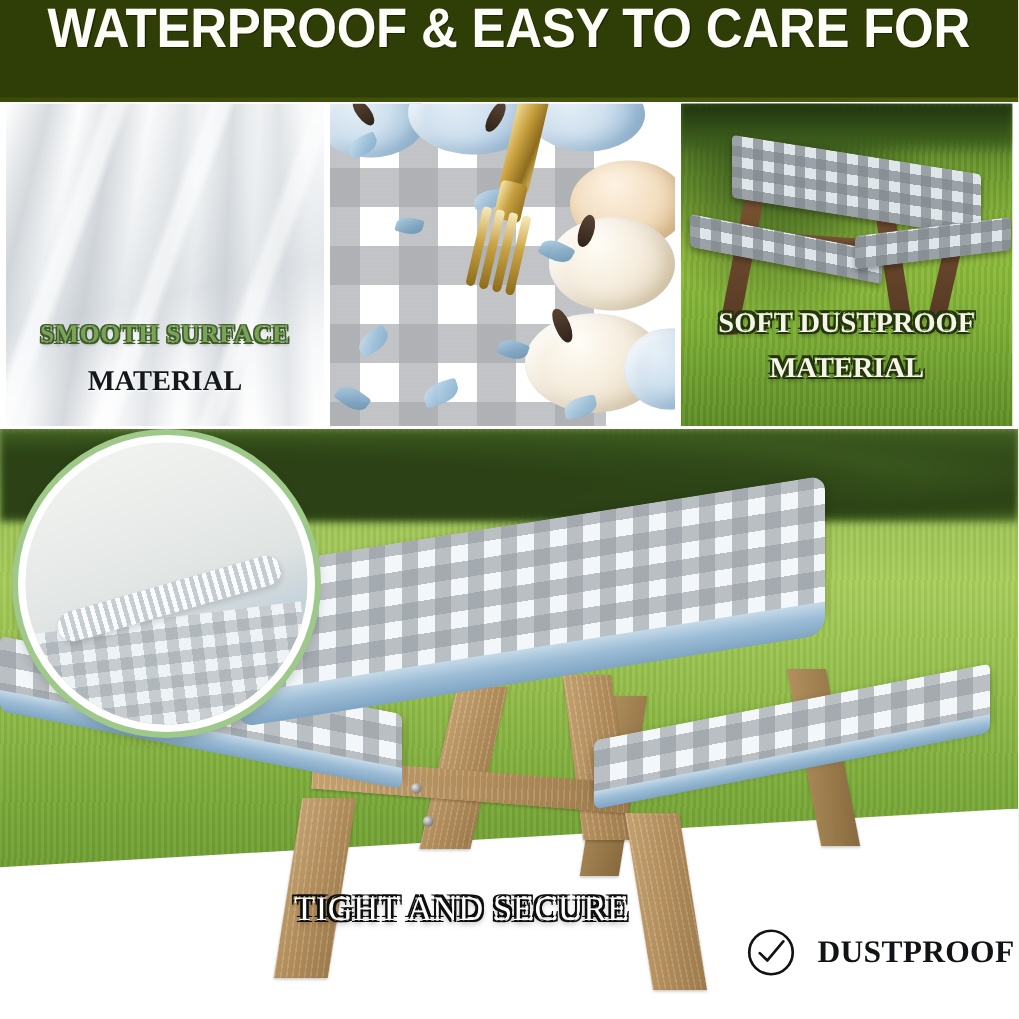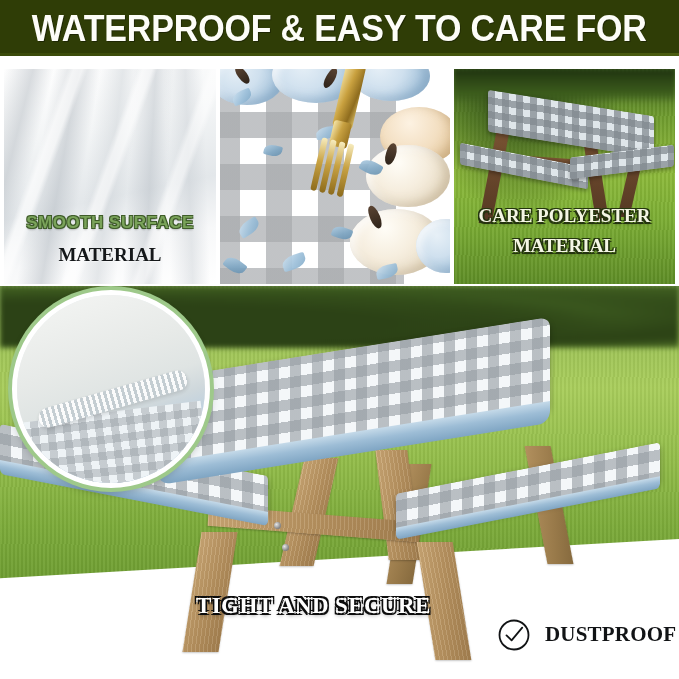--- a/index.html
+++ b/index.html
@@ -3,23 +3,23 @@
 <meta charset="utf-8">
 <style>
   * { margin:0; padding:0; box-sizing:border-box; }
   html,body { width:679px; height:679px; overflow:hidden; background:#ffffff; }
   body { font-family:"Liberation Serif", serif; }
 
   #page { position:relative; width:679px; height:679px; background:#fff; overflow:hidden; }
 
   
   .header-banner{
-    position:absolute; left:0; top:0; width:679px; height:56px;
+    position:absolute; left:0; top:0; width:679px; height:68px;
     background:#2f3d06;
-    display:flex; align-items:center; justify-content:center;
+    display:flex; align-items:flex-start; justify-content:center;
     overflow:hidden;
   }
   .header-banner::after{
     content:""; position:absolute; left:0; right:0; bottom:0; height:3px;
     background:linear-gradient(to right,#3a4a0a,#4a5c10);
   }
   .header-title{
     font-family:"Liberation Sans", sans-serif;
     font-weight:bold; font-size:37px; letter-spacing:-0.2px;
     color:#fdfdf8; white-space:nowrap;
@@ -128,21 +128,21 @@
     background-image:
       repeating-linear-gradient(0deg, rgba(128,136,142,.72) 0 7px, rgba(255,255,255,0) 7px 14px),
       repeating-linear-gradient(90deg, rgba(128,136,142,.72) 0 7px, rgba(255,255,255,0) 7px 14px);
     box-shadow:0 2px 4px rgba(0,0,0,.35);
     border-radius:3px;
   }
 
   
   .cap-green{
     position:absolute; width:100%; text-align:center;
-    font-family:Liberation Sans, sans-serif; font-weight:bold;
+    font-family:Liberation Serif, serif; font-weight:bold;
     color:#7aa35a; letter-spacing:.5px;
     text-shadow:
       -1px -1px 0 #3f5c2a, 1px -1px 0 #3f5c2a, -1px 1px 0 #3f5c2a, 1px 1px 0 #3f5c2a,
       0 2px 2px rgba(0,0,0,.25);
   }
   .cap-black{
     position:absolute; width:100%; text-align:center;
     font-family:"Liberation Serif", serif; font-weight:bold;
     color:#15181a; text-shadow:0 1px 1px rgba(255,255,255,.55);
   }
@@ -229,21 +229,21 @@
     position:absolute; left:0; bottom:0; width:100%; height:42%;
     background-color:#eef3f6;
     background-image:
       repeating-linear-gradient(0deg, rgba(150,157,163,.45) 0 8px, rgba(255,255,255,0) 8px 16px),
       repeating-linear-gradient(90deg, rgba(150,157,163,.45) 0 8px, rgba(255,255,255,0) 8px 16px);
     transform:rotate(-7deg) translateY(8px);
   }
 
   .hero-caption{
     position:absolute; left:196px; top:307px;
-    font-family:"Liberation Serif", serif; font-weight:bold;
+    font-family:"Liberation Serif", serif; font-weight:normal;
     font-size:23px; letter-spacing:.4px; color:#ffffff;
     text-shadow:
       -1.6px -1.6px 0 #0d0d0d, 1.6px -1.6px 0 #0d0d0d, -1.6px 1.6px 0 #0d0d0d, 1.6px 1.6px 0 #0d0d0d,
       0 2px 4px rgba(0,0,0,.55);
     white-space:nowrap;
   }
 
   
   .badge{
     position:absolute; left:497px; top:618px;
@@ -316,21 +316,21 @@
 
         <div class="p3-wood" style="left:28px; top:28px; width:13px; height:96px; transform:skewX(-11deg);"></div>
         <div class="p3-wood" style="left:128px; top:22px; width:13px; height:100px; transform:skewX(9deg);"></div>
         <div class="p3-wood" style="left:168px; top:26px; width:12px; height:92px; transform:skewX(-13deg);"></div>
         <div class="p3-wood" style="left:60px; top:60px; width:104px; height:9px; transform:rotate(4deg);"></div>
 
         <div class="p3-plaid" style="left:28px; top:4px;  width:166px; height:42px; transform:skewY(9deg);"></div>
         <div class="p3-plaid" style="left:0px;  top:56px; width:128px; height:22px; transform:skewY(11deg);"></div>
         <div class="p3-plaid" style="left:110px;top:52px; width:104px; height:22px; transform:skewY(-7deg);"></div>
       </div>
-      <div class="cap-cream" style="top:136px; font-size:19px;">CARE POLYESTER</div>
+      <div class="cap-cream" style="top:136px; font-size:19px;">SOFT DUSTPROOF</div>
       <div class="cap-cream" style="top:166px; font-size:19px;">MATERIAL</div>
     </div>
   </div>
 
   <div class="hero">
     <div class="hero-lawn"></div>
     <div class="hero-trees"></div>
     <div class="hero-white-floor"></div>
 
     <div class="ptable">

